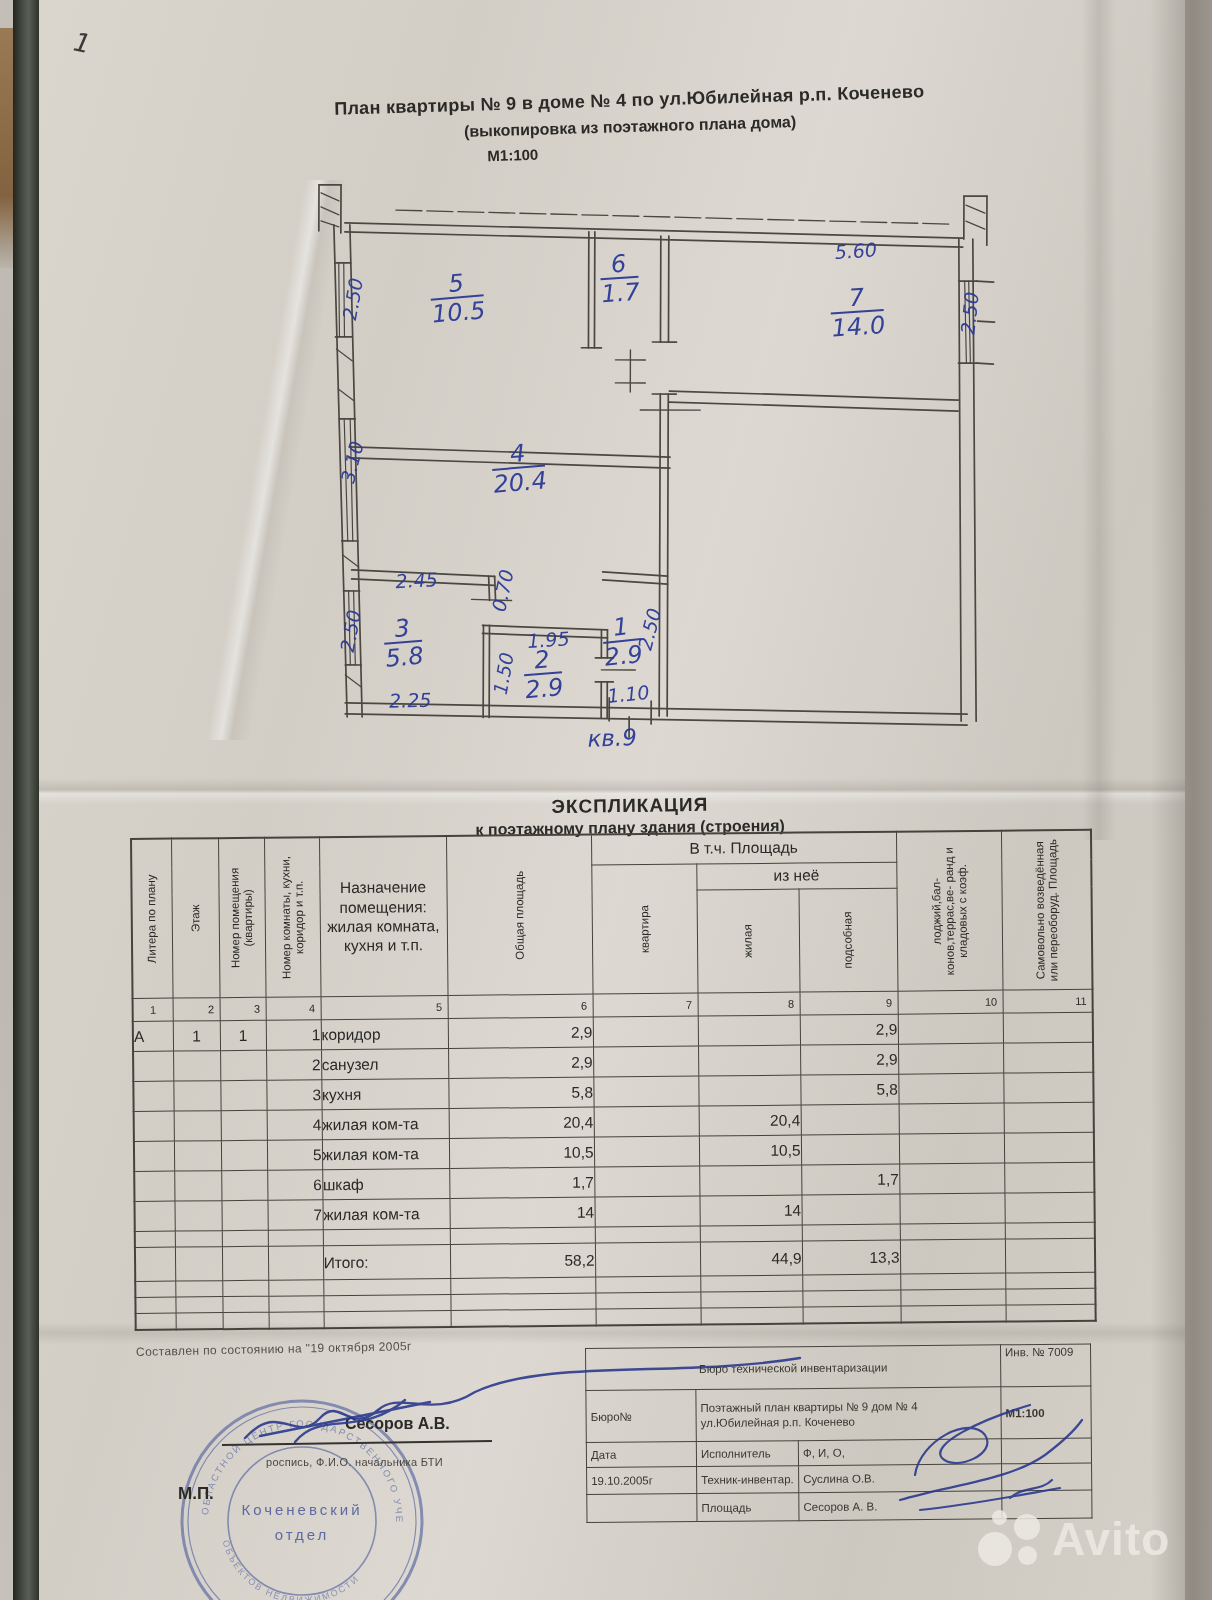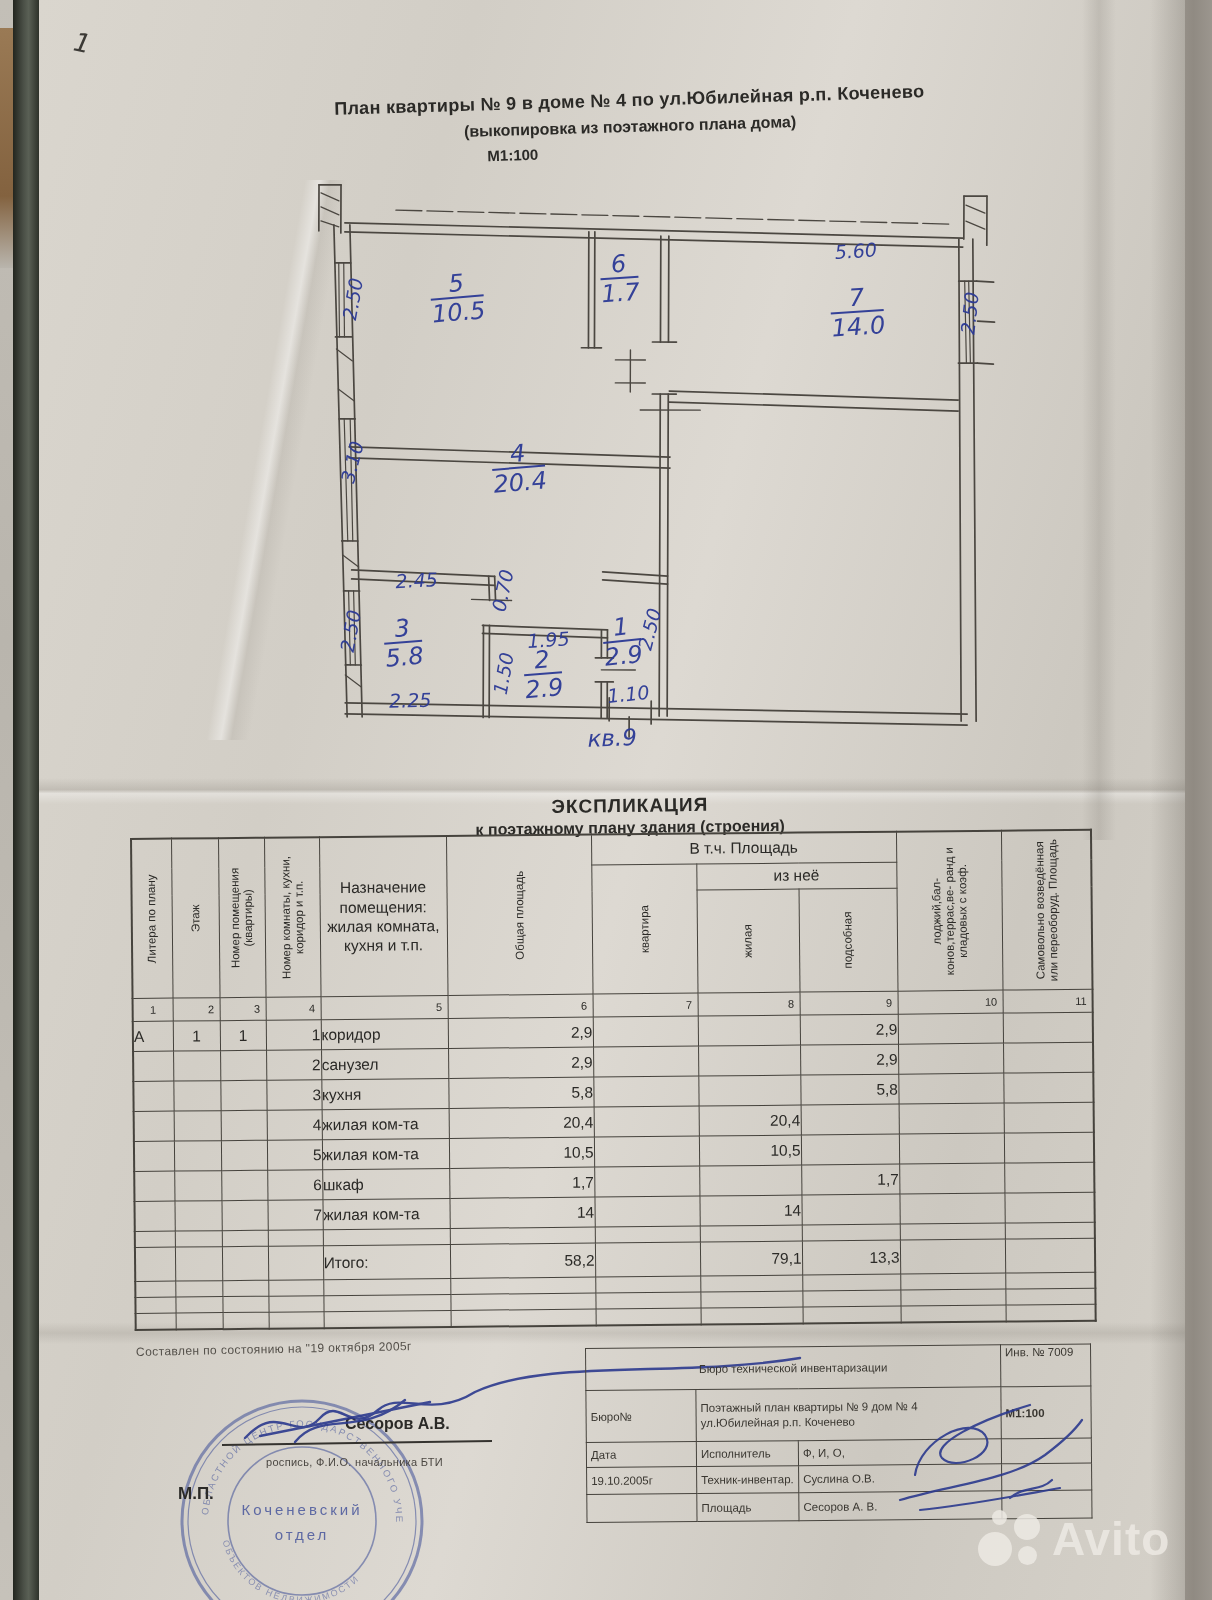--- a/index.html
+++ b/index.html
@@ -450,21 +450,21 @@
           <td class="c-right"></td>
         </tr>
         <tr style="height: 34px;">
           <td class="c-left"></td>
           <td class="c-center"></td>
           <td class="c-center"></td>
           <td class="c-right"></td>
           <td class="c-left" style="font-weight: normal;">Итого:</td>
           <td class="c-right">58,2</td>
           <td class="c-right"></td>
-          <td class="c-right">79,1</td>
+          <td class="c-right">44,9</td>
           <td class="c-right">13,3</td>
           <td class="c-right"></td>
           <td class="c-right"></td>
         </tr>
         <tr style="height: 16px;">
           <td class="c-left"></td>
           <td class="c-center"></td>
           <td class="c-center"></td>
           <td class="c-right"></td>
           <td class="c-left"></td>

